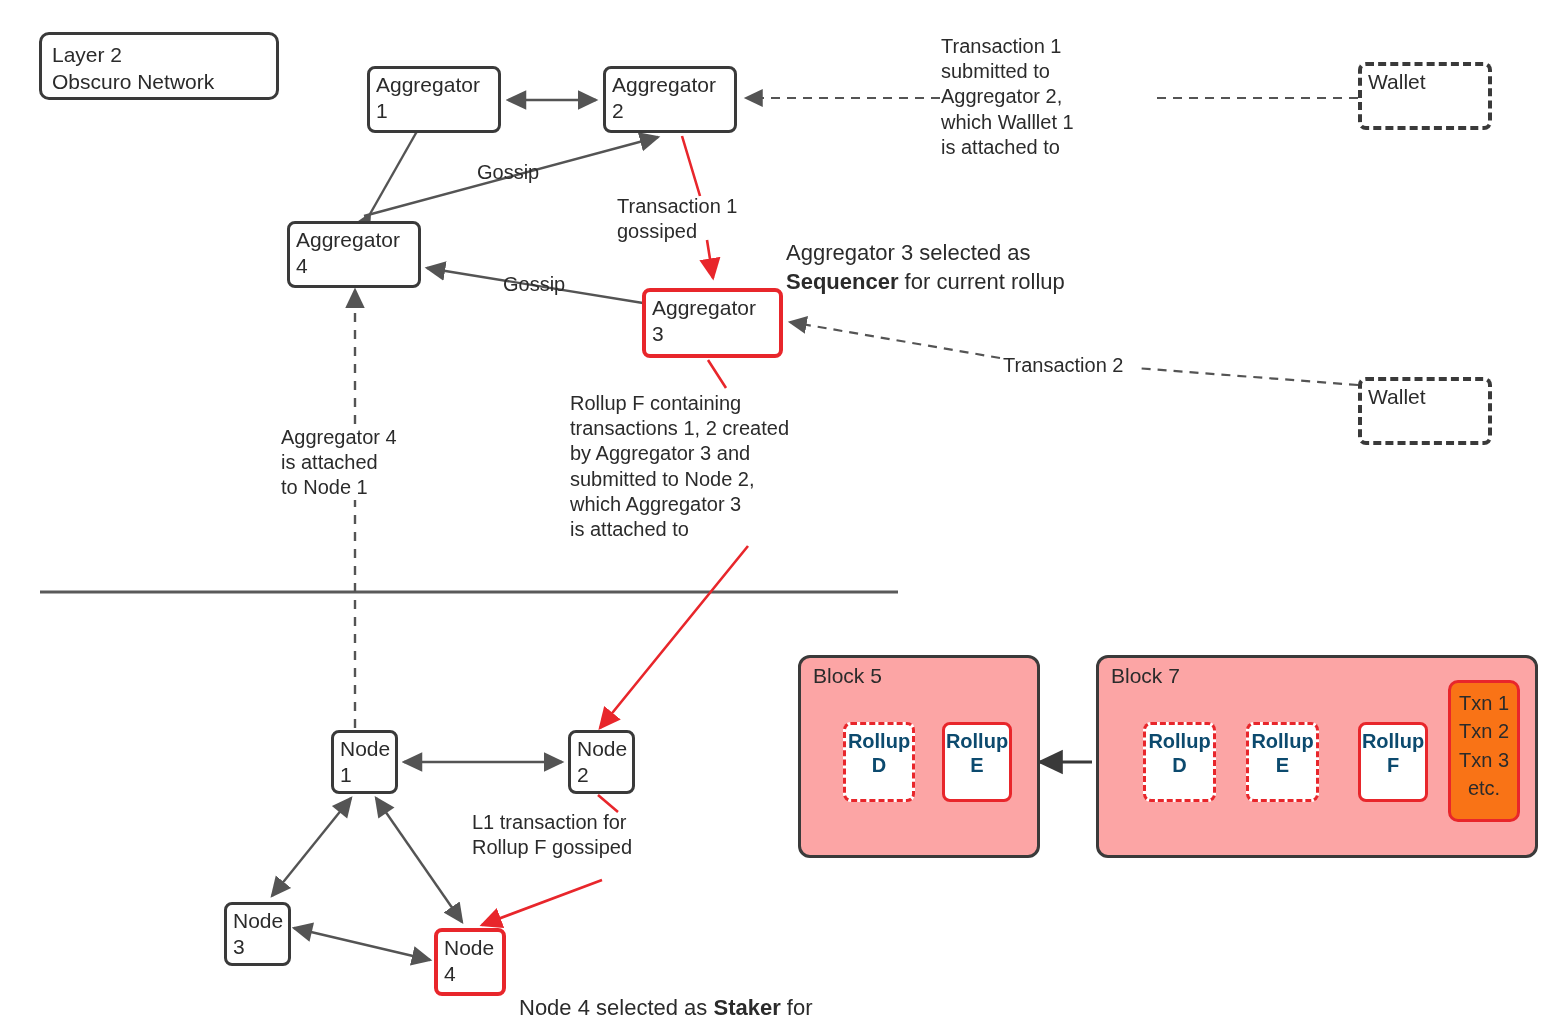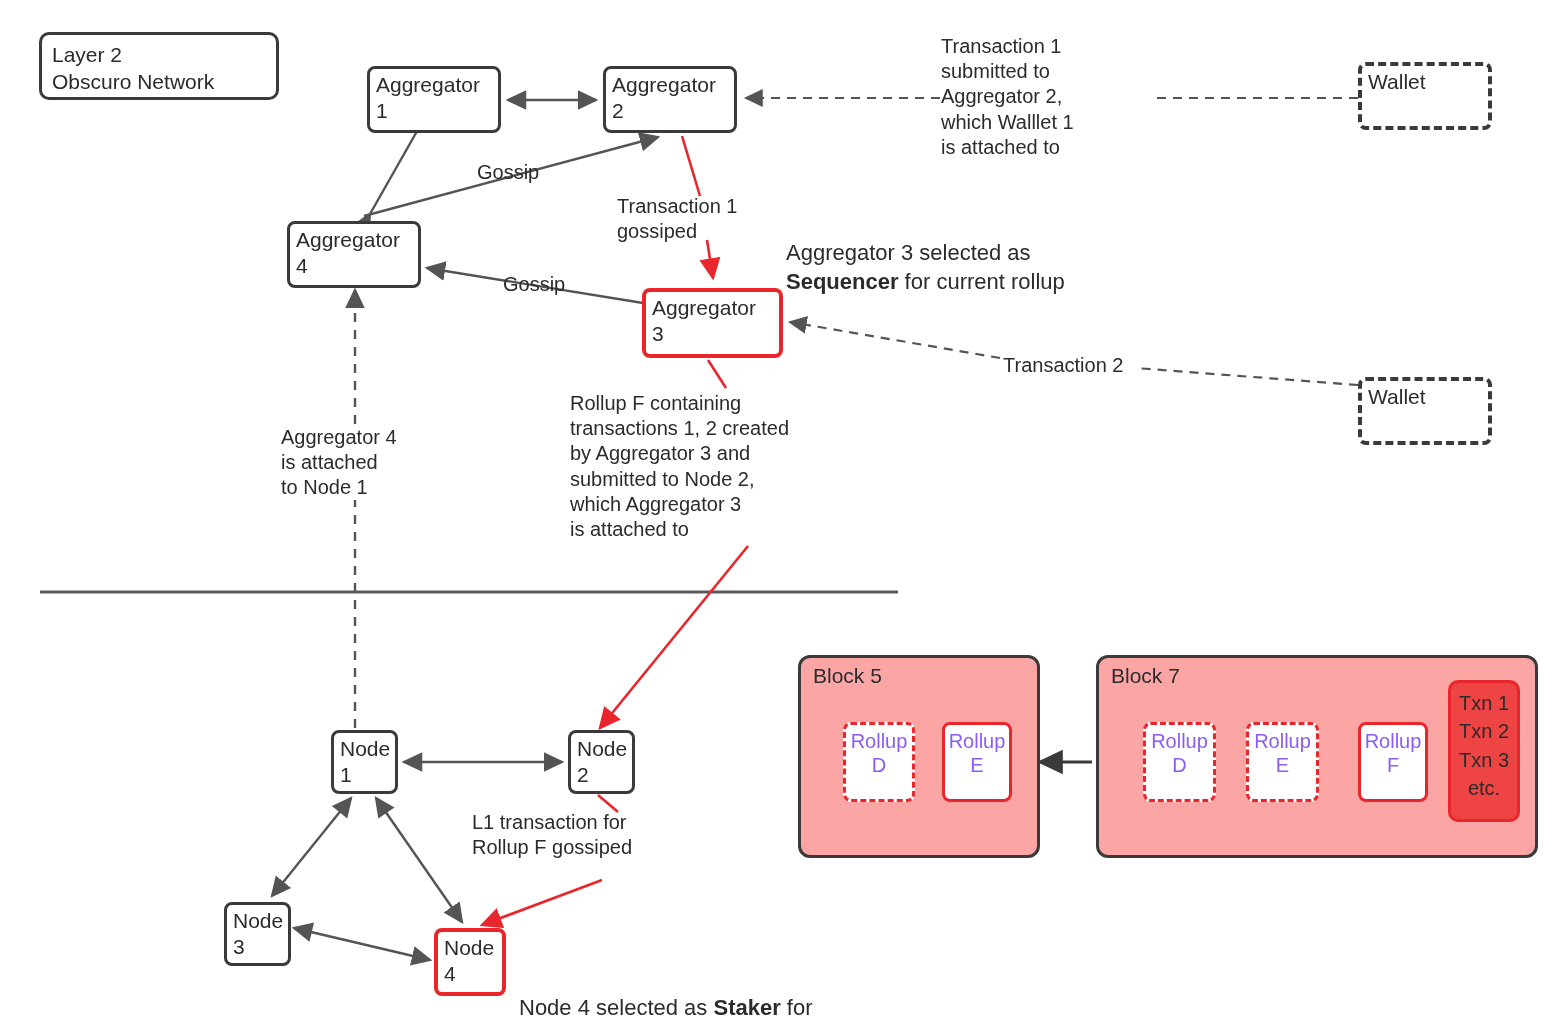--- a/index.html
+++ b/index.html
@@ -70,29 +70,30 @@
     position: absolute;
     box-sizing: border-box;
     background: #ffffff;
     border: 3px solid #e8262b;
     border-radius: 8px;
     font-size: 20px;
     line-height: 1.22;
     text-align: center;
     padding-top: 4px;
     white-space: pre-line;
-    color: #8b5cf6;
+    color: #0c4a6e;
+    font-weight: bold;
   }
   .rollup.dashed {
     border-style: dashed;
   }
   .txnbox {
     position: absolute;
     box-sizing: border-box;
-    background: #ef4444;
+    background: #f97316;
     border: 3px solid #e8262b;
     border-radius: 10px;
     font-size: 20px;
     line-height: 1.42;
     text-align: center;
     padding-top: 6px;
     white-space: pre-line;
     color: #2b2b2b;
   }
   .label {

